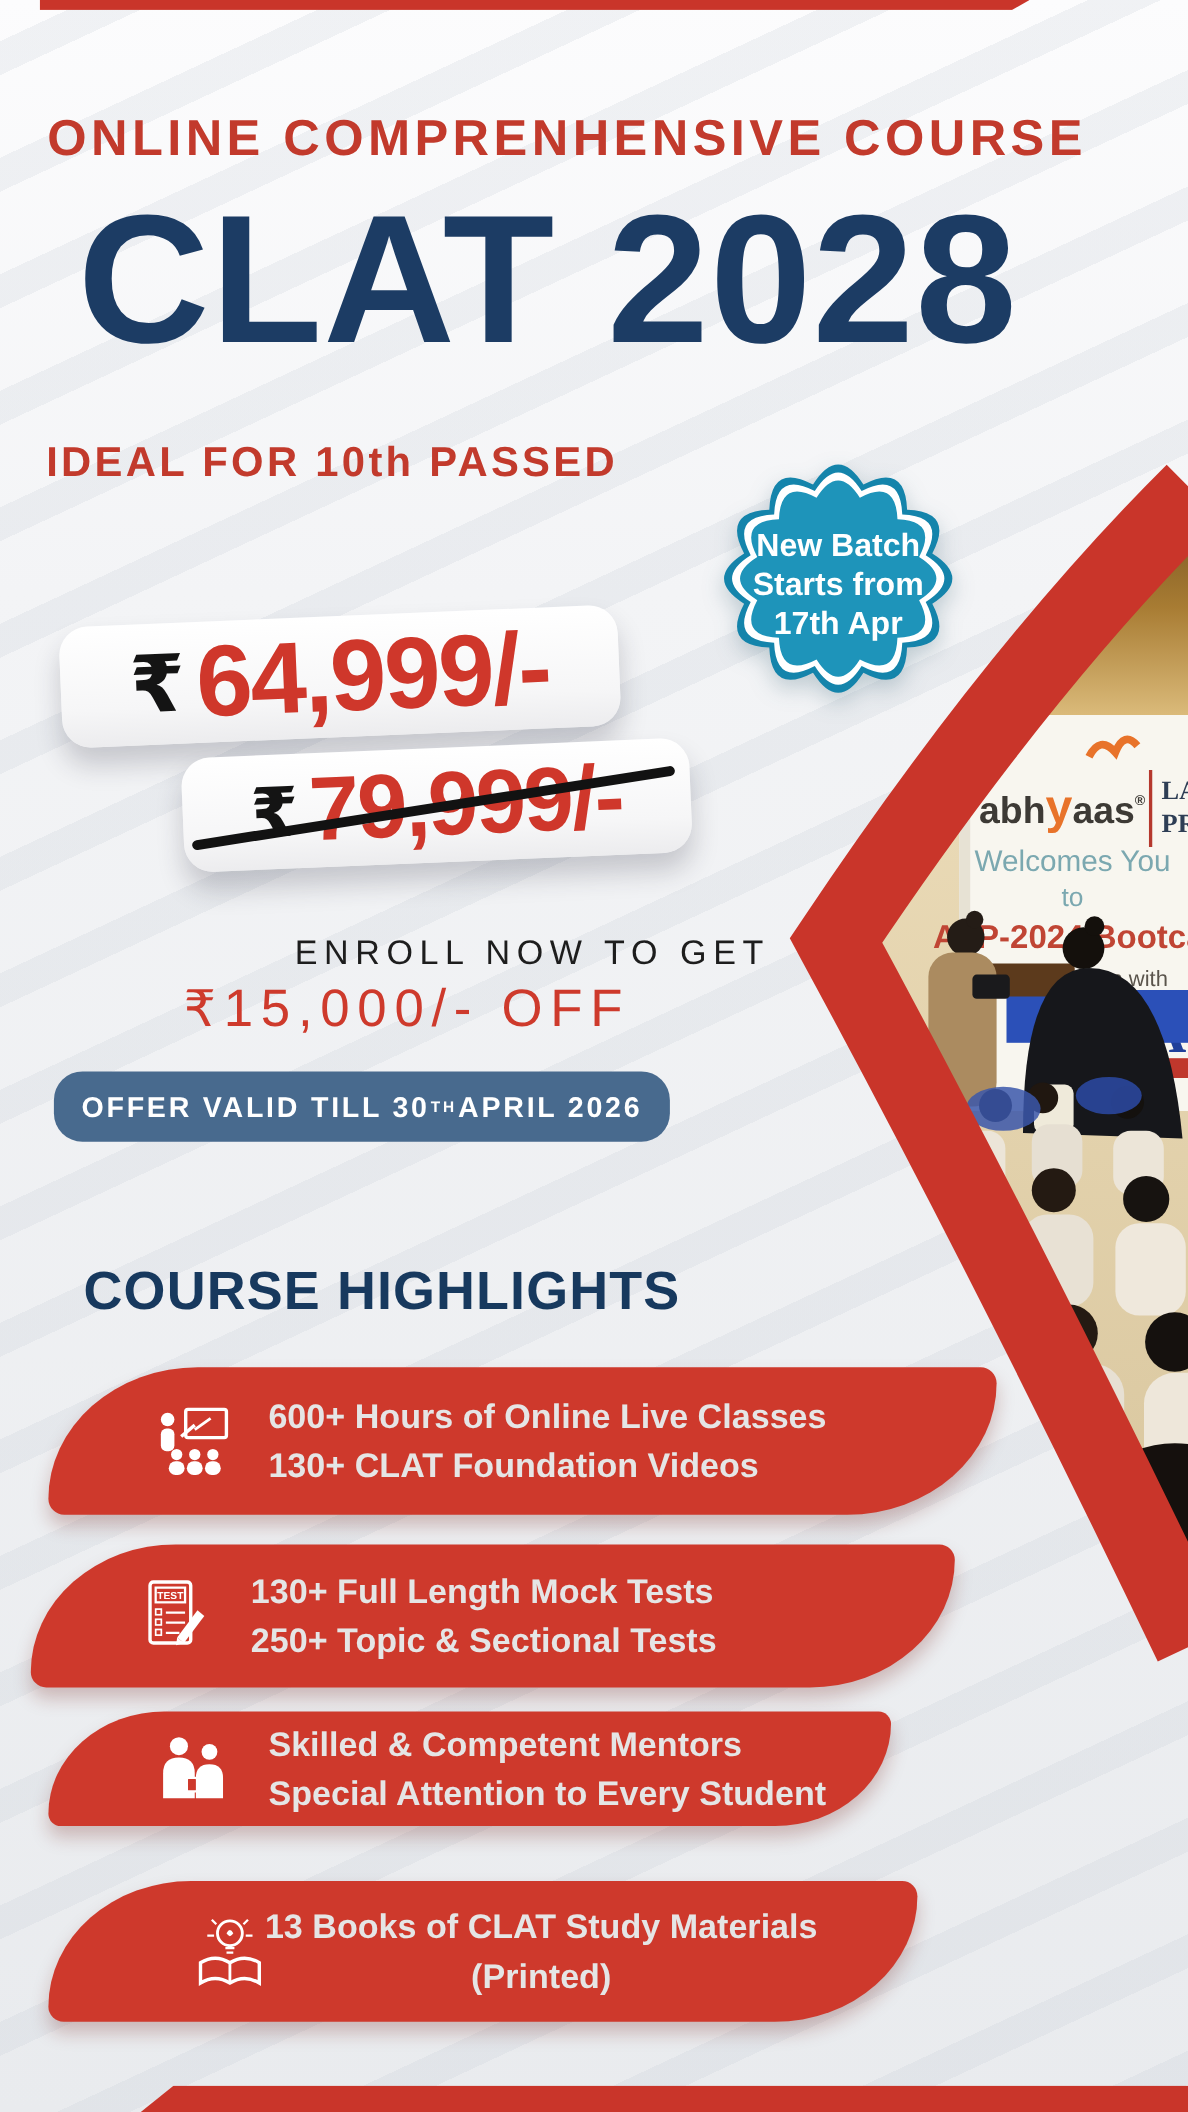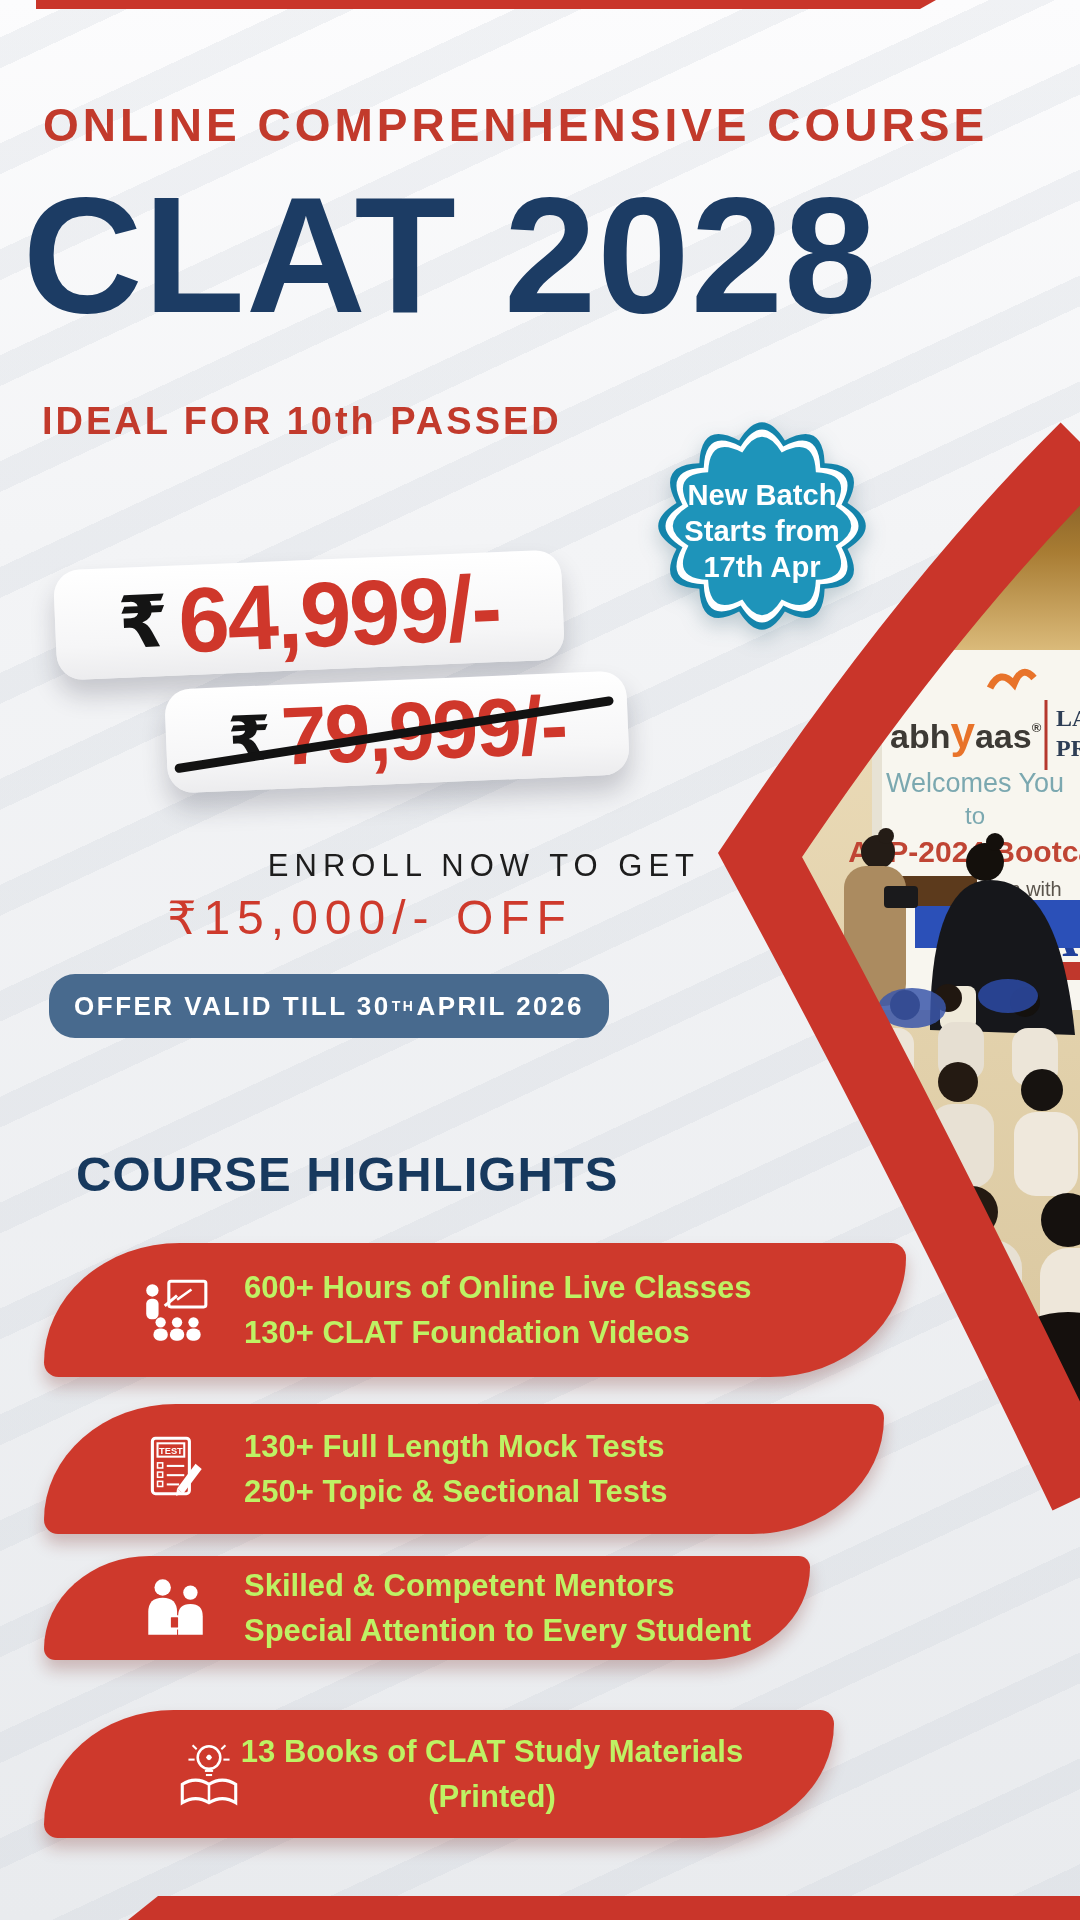--- a/index.html
+++ b/index.html
@@ -19,21 +19,21 @@
   .abs{position:absolute;}
   
   .top-bar{left:36px; top:0; width:900px; height:9px; background:#c9352a;
     clip-path:polygon(0 0,100% 0,calc(100% - 16px) 100%,0 100%);} 
   .bottom-bar{left:128px; top:1896px; width:952px; height:24px; background:#c9352a;
     clip-path:polygon(30px 0,100% 0,100% 100%,0 100%);} 
   
   .eyebrow{left:0; top:98px; width:1031px; text-align:center;
     font-size:46px; font-weight:700; letter-spacing:4px; color:#c23a2c;}
   .title{left:0; top:172px; width:900px; text-align:center;
-    font-size:166px; font-weight:700; letter-spacing:1px; color:#1c3c64; line-height:1;}
+    font-size:166px; font-weight:700; letter-spacing:1px; color:#1c3c64; line-height:1;padding-left:48px;}
   .subtitle{left:42px; top:400px; font-size:38px; font-weight:700; letter-spacing:3px; color:#c23a2c;}
   
   .badge{left:654px; top:418px; width:216px; height:216px; filter:drop-shadow(0 8px 10px rgba(30,80,100,.25));}
   .badge text{font-family:"Liberation Sans",sans-serif; font-weight:700; font-size:27px; fill:#fff;}
   
   .tag{background:linear-gradient(180deg,#ffffff 0%,#f6f6f7 70%,#ececee 100%);
     border-radius:26px; box-shadow:0 16px 24px rgba(40,40,60,.22);
     display:flex; align-items:center; justify-content:center; gap:10px;}
   .tag1{left:55px; top:560px; width:508px; height:110px; transform:rotate(-2.4deg);}
   .tag2{left:166px; top:680px; width:462px; height:104px; transform:rotate(-2.4deg);}
@@ -52,26 +52,26 @@
   .offer-pill{left:49px; top:974px; width:560px; height:64px; background:#486a8e; border-radius:26px;
     color:#fff; font-size:26px; font-weight:700; letter-spacing:2.5px;
     display:flex; align-items:center; justify-content:center;}
   .offer-pill sup{font-size:14px; font-weight:700; margin:0 1px;}
   
   .section-title{left:76px; top:1146px; font-size:49px; font-weight:700; letter-spacing:1px; color:#17395e;}
   
   .hl{background:#ce392c; border-radius:150px 16px 150px 16px / 132px 16px 132px 16px;
     box-shadow:0 10px 16px rgba(110,25,15,.25);}
   .hl1{left:44px; top:1243px; width:862px; height:134px;}
-  .hl2{left:44px; top:1404px; width:840px; height:130px;}
+  .hl2{left:28px; top:1404px; width:840px; height:130px;}
   .hl3{left:44px; top:1556px; width:766px; height:104px;}
   .hl4{left:44px; top:1710px; width:790px; height:128px;}
   .hl-icon{position:absolute; left:94px; top:50%; transform:translateY(-50%); width:74px; height:74px;}
   .hl-text{position:absolute; left:200px; top:50%; transform:translateY(-50%);
-    color:#bef264; font-weight:700; font-size:31px; line-height:45px; white-space:nowrap;}
+    color:#e5e5e5; font-weight:700; font-size:31px; line-height:45px; white-space:nowrap;}
   .hl4 .hl-icon{left:128px;}
   .hl4 .hl-text{left:188px; width:520px; text-align:center; white-space:normal;}
   
   .photo-svg{left:0; top:0; width:1080px; height:1920px;}
   .z1{z-index:1;} .z2{z-index:2;} .z3{z-index:3;} .z4{z-index:4;}
 </style>
 </head>
 <body>
 
 <div class="poster">

